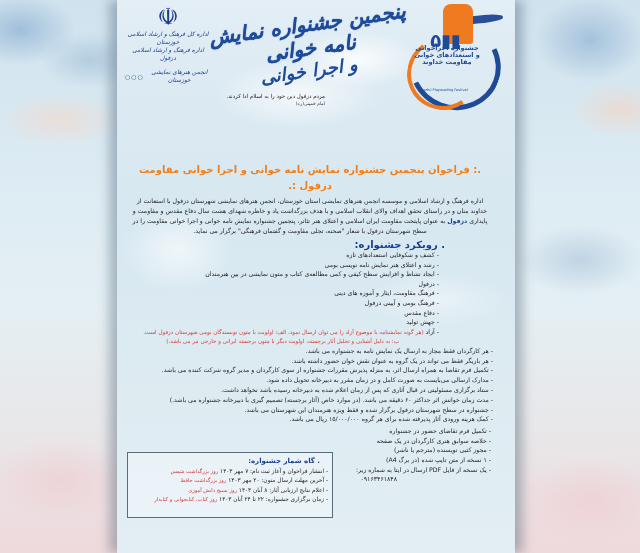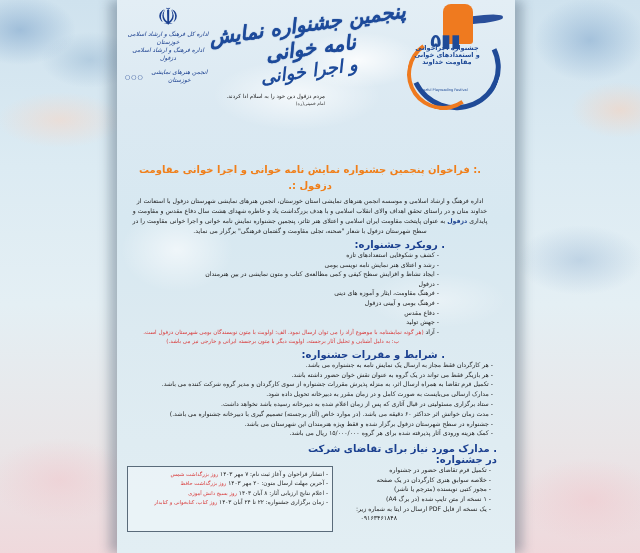--- a/index.html
+++ b/index.html
@@ -152,46 +152,45 @@
       <li>- فرهنگ بومی و آیینی دزفول</li>
       <li>- دفاع مقدس</li>
       <li>- جهش تولید</li>
       <li style="white-space:normal; padding-left:2px;">
         <span>- آزاد</span>
         <span class="red">(هر گونه نمایشنامه با موضوع آزاد را می توان ارسال نمود. الف: اولویت با متون نویسندگان بومی شهرستان دزفول است.</span>
         <div class="red" style="padding-right:40px">ب: به دلیل آشنایی و تحلیل آثار برجسته، اولویت دیگر با متون برجسته ایرانی و خارجی نیز می باشد.)</div>
       </li>
     </ul>
 
-    <div class="sec-h">. شرایط و مقررات جشنواره:</div>
     <ul class="items rules">
       <li>- هر کارگردان فقط مجاز به ارسال یک نمایش نامه به جشنواره می باشد.</li>
       <li>- هر بازیگر فقط می تواند در یک گروه به عنوان نقش خوان حضور داشته باشد.</li>
       <li>- تکمیل فرم تقاضا به همراه ارسال اثر، به منزله پذیرش مقررات جشنواره از سوی کارگردان و مدیر گروه شرکت کننده می باشد.</li>
       <li>- مدارک ارسالی می‌بایست به صورت کامل و در زمان مقرر به دبیرخانه تحویل داده شود.</li>
       <li>- ستاد برگزاری مسئولیتی در قبال آثاری که پس از زمان اعلام شده به دبیرخانه رسیده باشد نخواهد داشت.</li>
       <li>- مدت زمان خوانش اثر حداکثر ۶۰ دقیقه می باشد. (در موارد خاص (آثار برجسته) تصمیم گیری با دبیرخانه جشنواره می باشد.)</li>
       <li>- جشنواره در سطح شهرستان دزفول برگزار شده و فقط ویژه هنرمندان این شهرستان می باشد.</li>
       <li>- کمک هزینه ورودی آثار پذیرفته شده برای هر گروه ۱۵/۰۰۰/۰۰۰ ریال می باشد.</li>
     </ul>
 
     <div class="lower">
       <div class="docs">
-        <div class="sec-h">. مدارک مورد نیاز برای تقاضای شرکت در جشنواره:</div>
         <ul class="items">
           <li>- تکمیل فرم تقاضای حضور در جشنواره</li>
           <li>- خلاصه سوابق هنری کارگردان در یک صفحه</li>
           <li>- مجوز کتبی نویسنده (مترجم یا ناشر)</li>
           <li>- ۱ نسخه از متن تایپ شده (در برگ A4)</li>
           <li>- یک نسخه از فایل PDF ارسال در ایتا به شماره زیر:</li>
         </ul>
         <div class="phone">۰۹۱۶۳۴۶۱۸۴۸</div>
       </div>
 
       <div class="timeline">
+        <div class="sec-h">. گاه شمار جشنواره:</div>
         <ul class="items">
           <li><span>- انتشار فراخوان و آغاز ثبت نام: ۷ مهر ۱۴۰۳</span> <span class="occ">روز بزرگداشت شمس</span></li>
           <li><span>- آخرین مهلت ارسال متون: ۲۰ مهر ۱۴۰۳</span> <span class="occ">روز بزرگداشت حافظ</span></li>
           <li><span>- اعلام نتایج ارزیابی آثار: ۸ آبان ۱۴۰۳</span> <span class="occ">روز بسیج دانش آموزی</span></li>
           <li><span>- زمان برگزاری جشنواره: ۲۲ تا ۲۴ آبان ۱۴۰۳</span> <span class="occ">روز کتاب، کتابخوانی و کتابدار</span></li>
         </ul>
       </div>
     </div>
   </div>
 </div>

